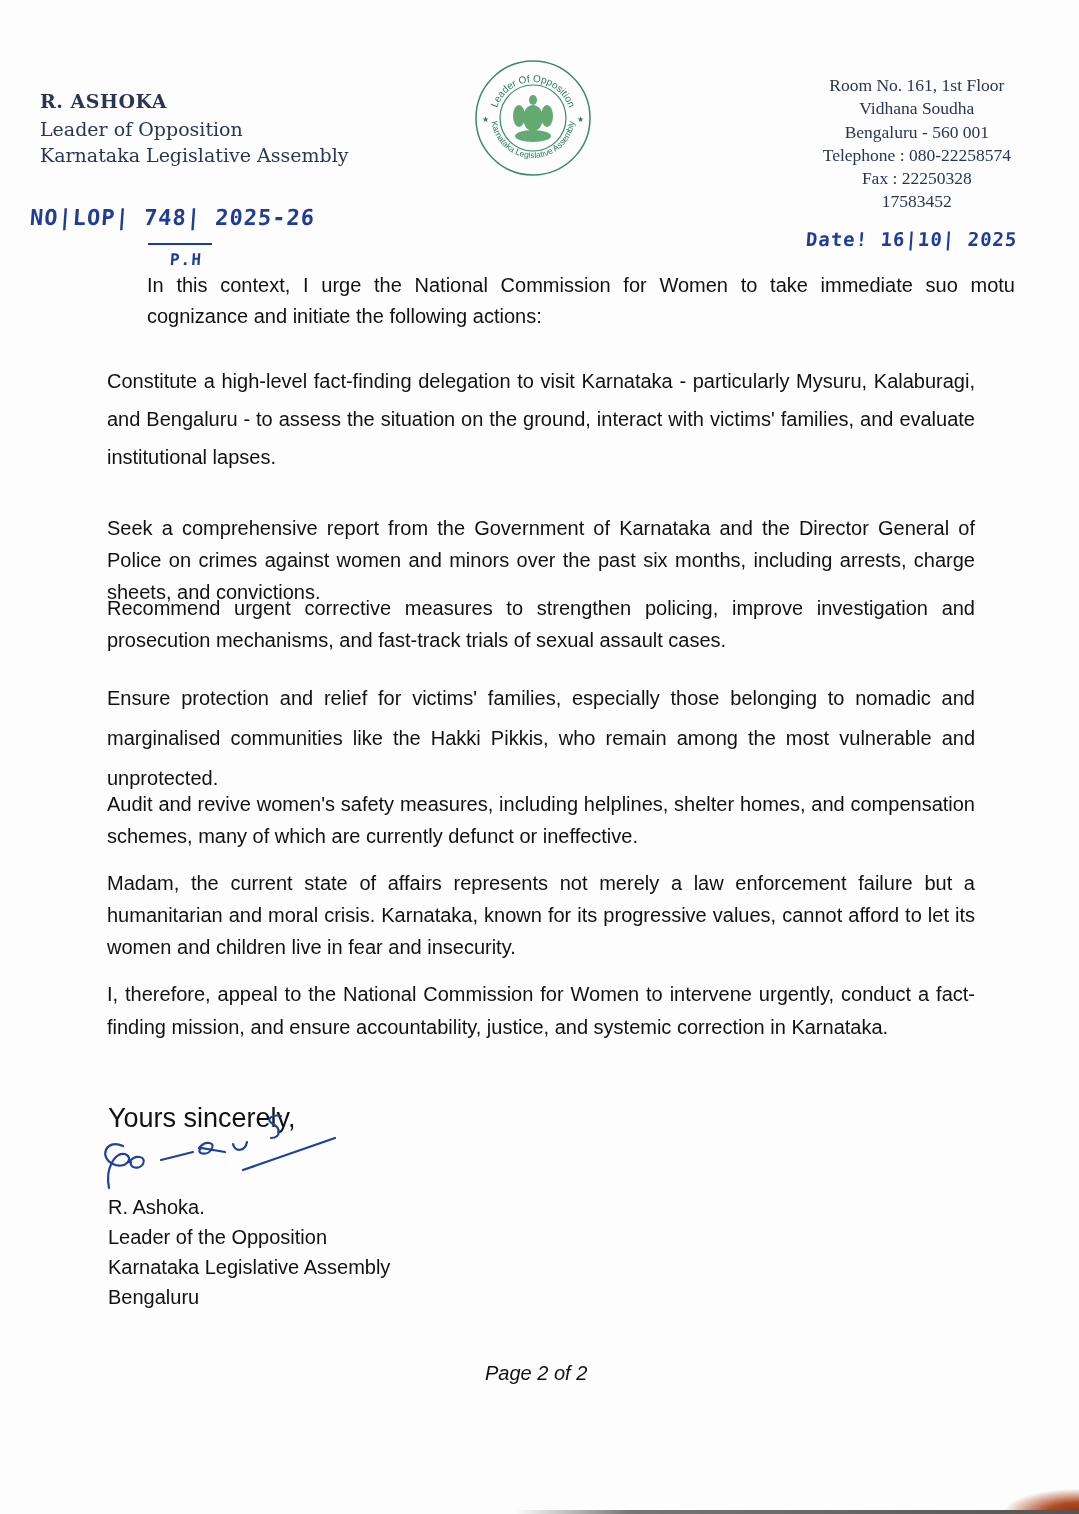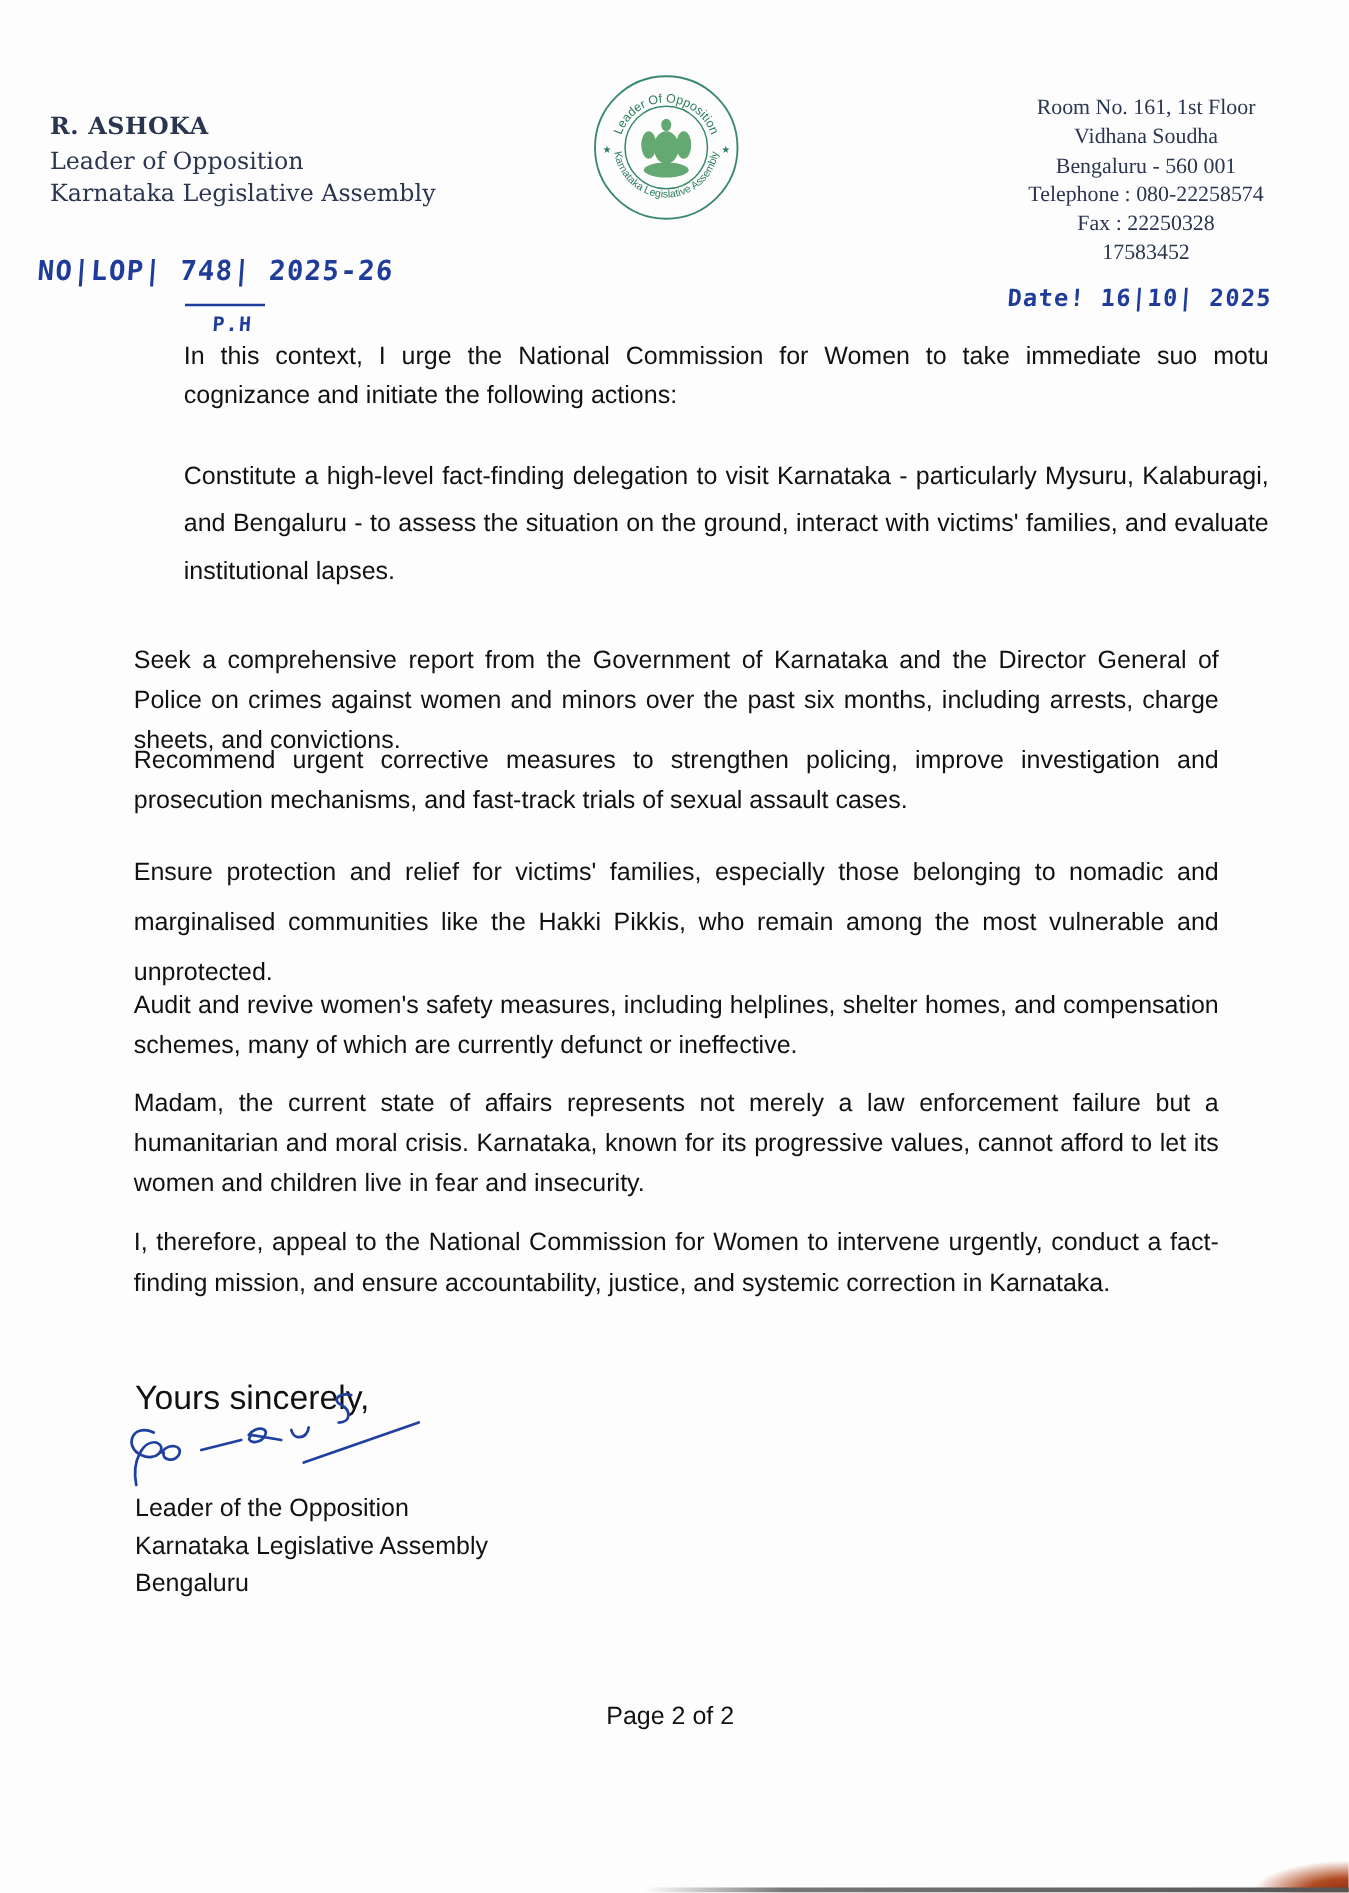--- a/index.html
+++ b/index.html
@@ -37,21 +37,21 @@
   .ref-line { position: absolute; left: 148px; top: 243px; width: 64px; height: 2px; background: #1f3c9a; }
   .date { right: 62px; top: 228px; font-size: 19px; }
   .body-text {
     position: absolute; left: 107px; width: 868px; font-size: 20px; line-height: 31px;
     text-align: justify; color: #111;
   }
   .p { margin: 0; }
   .closing { position: absolute; left: 108px; top: 1103px; font-size: 27px; color: #111; }
   .sig { position: absolute; left: 95px; top: 1108px; width: 260px; height: 90px; }
   .sign-block { position: absolute; left: 108px; top: 1192px; font-size: 20px; line-height: 30px; color: #111; }
-  .page-no { position: absolute; left: 485px; top: 1362px; font-size: 20px; color: #111; }
+  .page-no { position: absolute; left: 485px; top: 1362px; font-size: 20px; color: #111; font-style: italic; }
 </style>
 </head>
 <body>
 
 <div class="corner-shade"></div>
 <div class="bottom-edge"></div>
 
 <div class="lh-left">
   <div class="name">R. ASHOKA</div>
   <div class="line">Leader of Opposition</div>
@@ -92,21 +92,21 @@
 </div>
 
 <div class="hand ref-no">NO|LOP| 748| 2025-26</div>
 <div class="ref-line"></div>
 <div class="hand ref-sub">P.H</div>
 <div class="hand date">Date! 16|10| 2025</div>
 
 <div class="body-text" style="top:270px;margin-left:40px;">
   <p class="p">In this context, I urge the National Commission for Women to take immediate suo motu cognizance and initiate the following actions:</p>
 </div>
-<div class="body-text" style="top:362px; line-height:38px;margin-left:40px;">
+<div class="body-text" style="top:362px; line-height:38px;">
   <p class="p">Constitute a high-level fact-finding delegation to visit Karnataka - particularly Mysuru, Kalaburagi, and Bengaluru - to assess the situation on the ground, interact with victims' families, and evaluate institutional lapses.</p>
 </div>
 <div class="body-text" style="top:512px; line-height:32px;">
   <p class="p">Seek a comprehensive report from the Government of Karnataka and the Director General of Police on crimes against women and minors over the past six months, including arrests, charge sheets, and convictions.</p>
 </div>
 <div class="body-text" style="top:592px; line-height:32px;">
   <p class="p">Recommend urgent corrective measures to strengthen policing, improve investigation and prosecution mechanisms, and fast-track trials of sexual assault cases.</p>
 </div>
 <div class="body-text" style="top:678px; line-height:40px;">
   <p class="p">Ensure protection and relief for victims' families, especially those belonging to nomadic and marginalised communities like the Hakki Pikkis, who remain among the most vulnerable and unprotected.</p>
@@ -129,18 +129,19 @@
     <path d="M 34 54 C 40 46, 52 48, 48 56 C 44 62, 34 60, 36 54"></path>
     <path d="M 66 52 L 98 44"></path>
     <path d="M 104 40 C 110 32, 122 34, 116 42 C 112 48, 100 46, 106 40 L 130 44"></path>
     <path d="M 138 36 C 140 44, 150 44, 152 34"></path>
     <path d="M 186 8 C 176 6, 170 12, 178 16 C 186 20, 186 30, 176 30"></path>
     <path d="M 148 62 L 240 30"></path>
   </g>
 </svg>
 
 <div class="sign-block">
+  <div>R. Ashoka.</div>
   <div>Leader of the Opposition</div>
   <div>Karnataka Legislative Assembly</div>
   <div>Bengaluru</div>
 </div>
 
 <div class="page-no">Page 2 of 2</div>
 
 </body></html>

